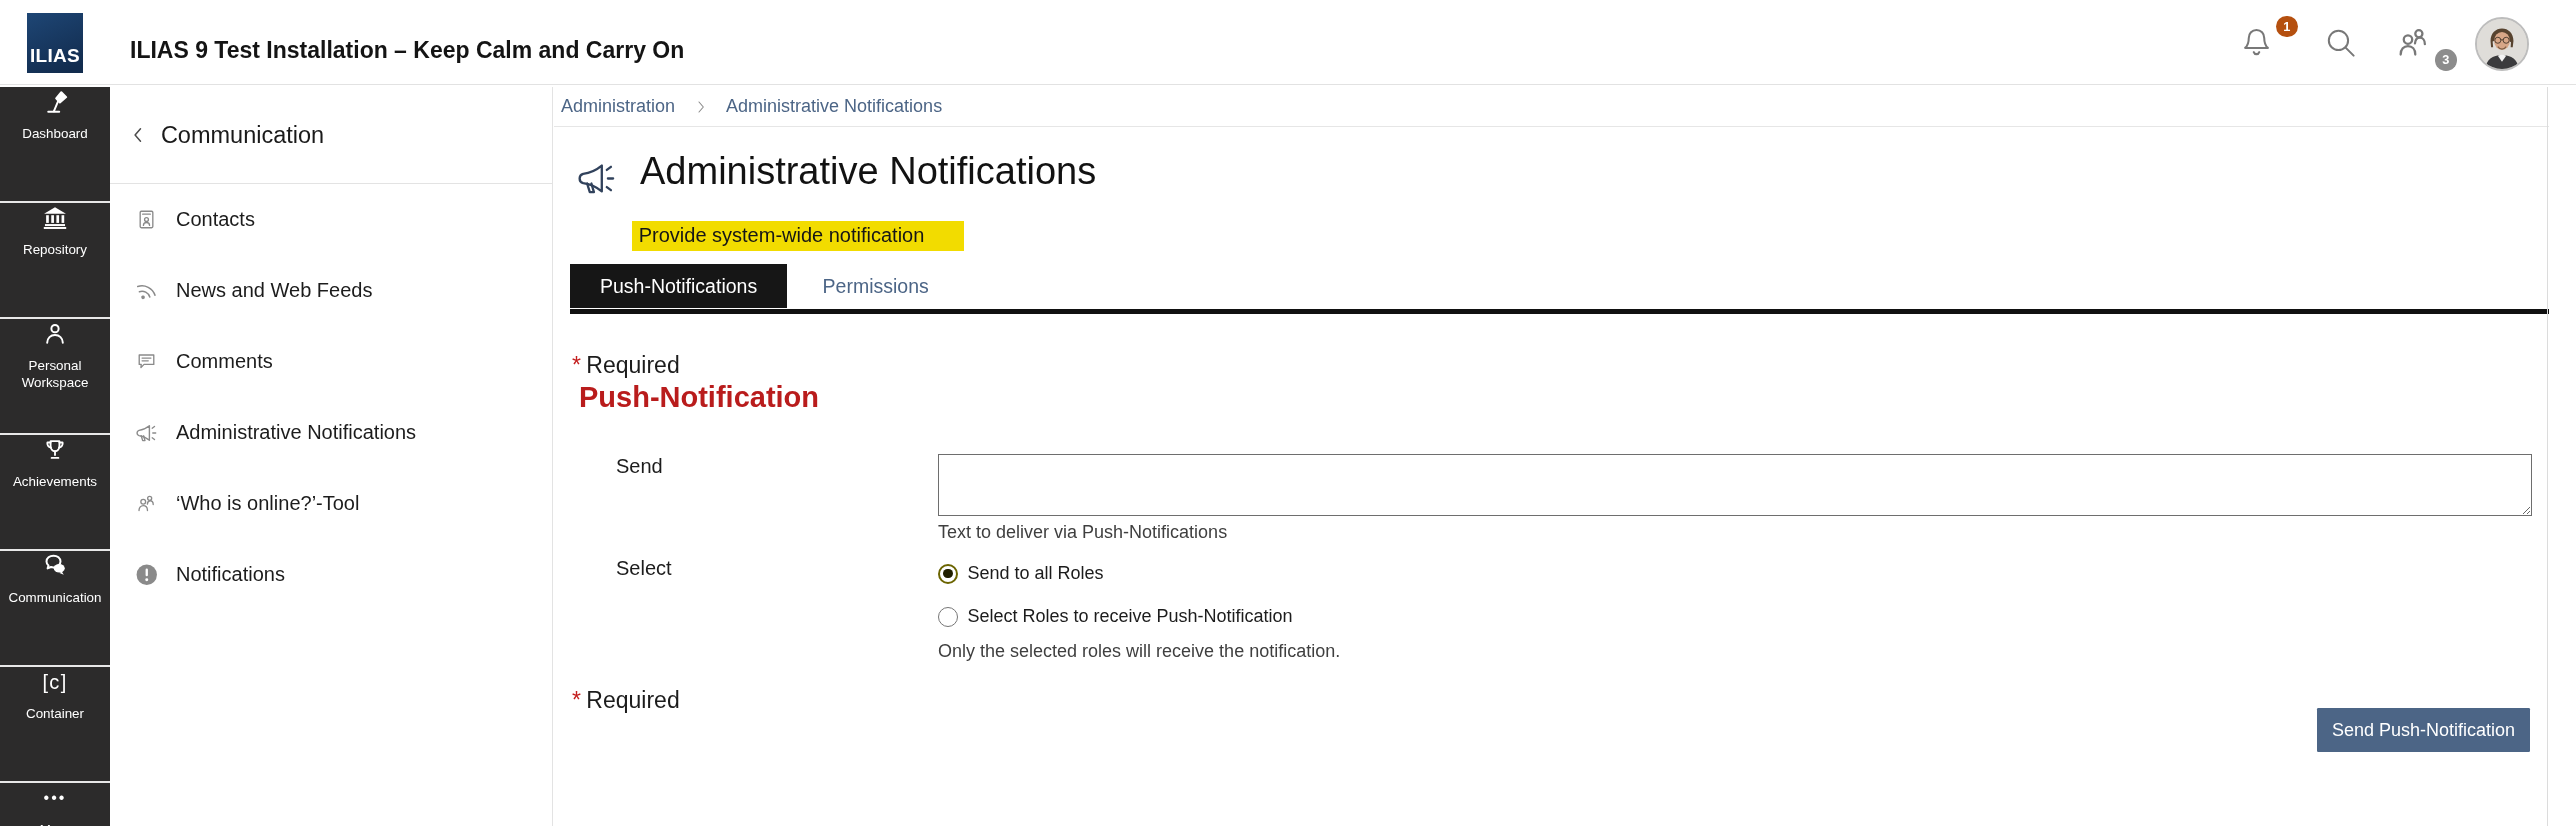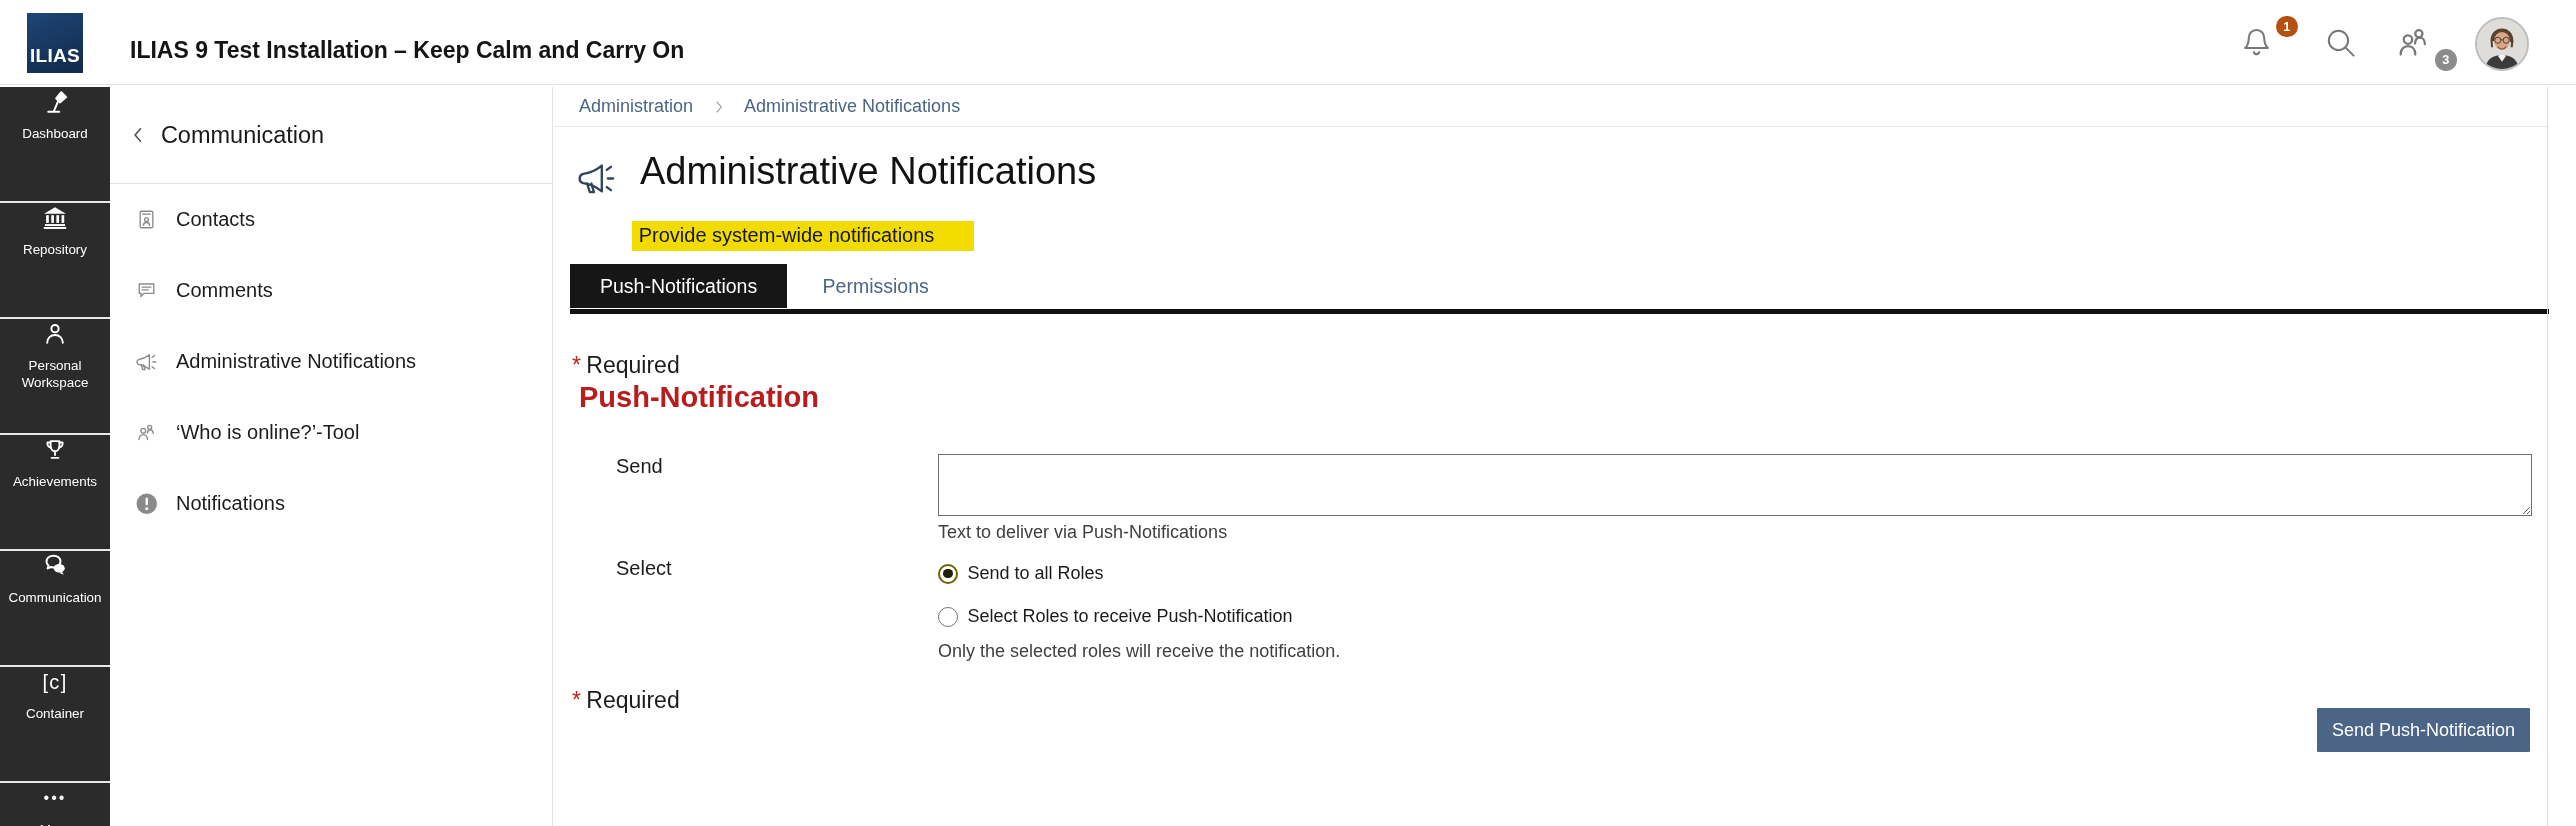--- a/index.html
+++ b/index.html
@@ -45,21 +45,21 @@
   
   .slate { position: absolute; left: 110px; top: 87px; width: 443px; height: 740px; background: #fff; border-right: 1.3px solid #e3e3e3; }
   .slate-header { height: 97px; display: flex; align-items: center; padding-left: 17.5px; gap: 13.4px; border-bottom: 1.3px solid #e3e3e3; }
   .back-btn { width: 20px; height: 20px; color: #4c4c4c; cursor: pointer; }
   .slate-title { font-size: 23.5px; color: #1a1a1a; }
   .slate-item { height: 71px; display: flex; align-items: center; padding-left: 23px; gap: 16px; font-size: 20px; color: #1c1c1c; cursor: pointer; }
   .slate-ic { width: 27px; display: flex; justify-content: center; color: #8a8a8a; }
 
   
   .main { position: absolute; left: 554px; top: 87px; width: 1995px; height: 740px; background: #fff; }
-  .breadcrumb { position: absolute; left: 0; top: 0; width: 100%; height: 40px; border-bottom: 1.3px solid #e6e6e6; display: flex; align-items: center; padding-left: 25px; gap: 17.5px; font-size: 18px; }
+  .breadcrumb { position: absolute; left: 0; top: 0; width: 100%; height: 40px; border-bottom: 1.3px solid #e6e6e6; display: flex; align-items: center; padding-left: 7px; gap: 17.5px; font-size: 18px; }
   .crumb { color: #4c6586; cursor: pointer; }
   .crumb-sep { color: #8a8a8a; }
 
   .page-head-icon { position: absolute; left: 20px; top: 70px; color: #31425c; }
   .page-title { position: absolute; left: 86px; top: 63px; font-size: 38px; font-weight: 500; color: #121212; }
   .page-byline { position: absolute; left: 78px; top: 134px; background: #f2dc00; color: #161616; font-size: 20px; padding: 2.7px 40px 4px 6.7px; }
 
   .tabs { position: absolute; left: 16px; top: 177px; display: flex; }
   .tab { height: 44px; display: flex; align-items: center; padding: 0 30px; font-size: 19.5px; cursor: pointer; }
   .tab.active { background: #161616; color: #fff; }
@@ -234,20 +234,32 @@
       <svg width="23" height="23" viewBox="0 0 24 24" fill="none" stroke="currentColor" stroke-width="1.4" stroke-linecap="round">
         <rect x="5.4" y="3.4" width="13.2" height="17.2" rx="1.2"></rect>
         <path d="M8 6.4h8"></path>
         <circle cx="12" cy="12" r="2"></circle>
         <path d="M8.8 18.2c0-2 1.4-3.1 3.2-3.1s3.2 1.1 3.2 3.1"></path>
       </svg>
     </span>
     <span>Contacts</span>
   </div>
 
+  <div class="slate-item">
+    <span class="slate-ic">
+      <svg width="23" height="23" viewBox="0 0 24 24" fill="none" stroke="currentColor" stroke-width="1.6" stroke-linecap="round">
+        <g transform="rotate(-18 12 12)">
+          <circle cx="6.4" cy="17.6" r="1.9" fill="currentColor" stroke="none"></circle>
+          <path d="M4.6 10.9a8.6 8.6 0 0 1 8.6 8.6"></path>
+          <path d="M4.6 5.2A14.3 14.3 0 0 1 18.9 19.5"></path>
+        </g>
+      </svg>
+    </span>
+    <span>News and Web Feeds</span>
+  </div>
 
   <div class="slate-item">
     <span class="slate-ic">
       <svg width="23" height="23" viewBox="0 0 24 24" fill="none" stroke="currentColor" stroke-width="1.4" stroke-linejoin="round" stroke-linecap="round">
         <path d="M4.4 5.2h15.2v9.8H9.4l-3.2 3.4.3-3.4H4.4z"></path>
         <path d="M7.4 8.4h9.2"></path>
         <path d="M7.4 11.3h6.4"></path>
       </svg>
     </span>
     <span>Comments</span>
@@ -305,21 +317,21 @@
   <div class="page-head-icon">
     <svg width="47" height="43" viewBox="0 0 24 24" fill="none" stroke="currentColor" stroke-width="1.3" stroke-linecap="round" stroke-linejoin="round">
       <path d="M4 9.4c3.4-.4 7.6-2.3 10.4-4.6v14.4C11.6 16.9 7.4 15 4 14.6a2.7 2.7 0 0 1 0-5.2z"></path>
       <path d="M6.2 14.8l1.5 4.8h2.3l-1.4-4.8"></path>
       <path d="M17.2 7.2l2.3-1.7"></path>
       <path d="M17.8 12h2.9"></path>
       <path d="M17.2 16.8l2.3 1.7"></path>
     </svg>
   </div>
   <h1 class="page-title">Administrative Notifications</h1>
-  <div class="page-byline">Provide system-wide notifications</div>
+  <div class="page-byline">Provide system-wide notification</div>
 
   <div class="tabs">
     <div class="tab active">Push-Notifications</div>
     <div class="tab inactive">Permissions</div>
   </div>
   <div class="tab-underline"></div>
 
   <div class="required-note req-1">
     <span class="req-star">*</span><span>Required</span>
   </div>

